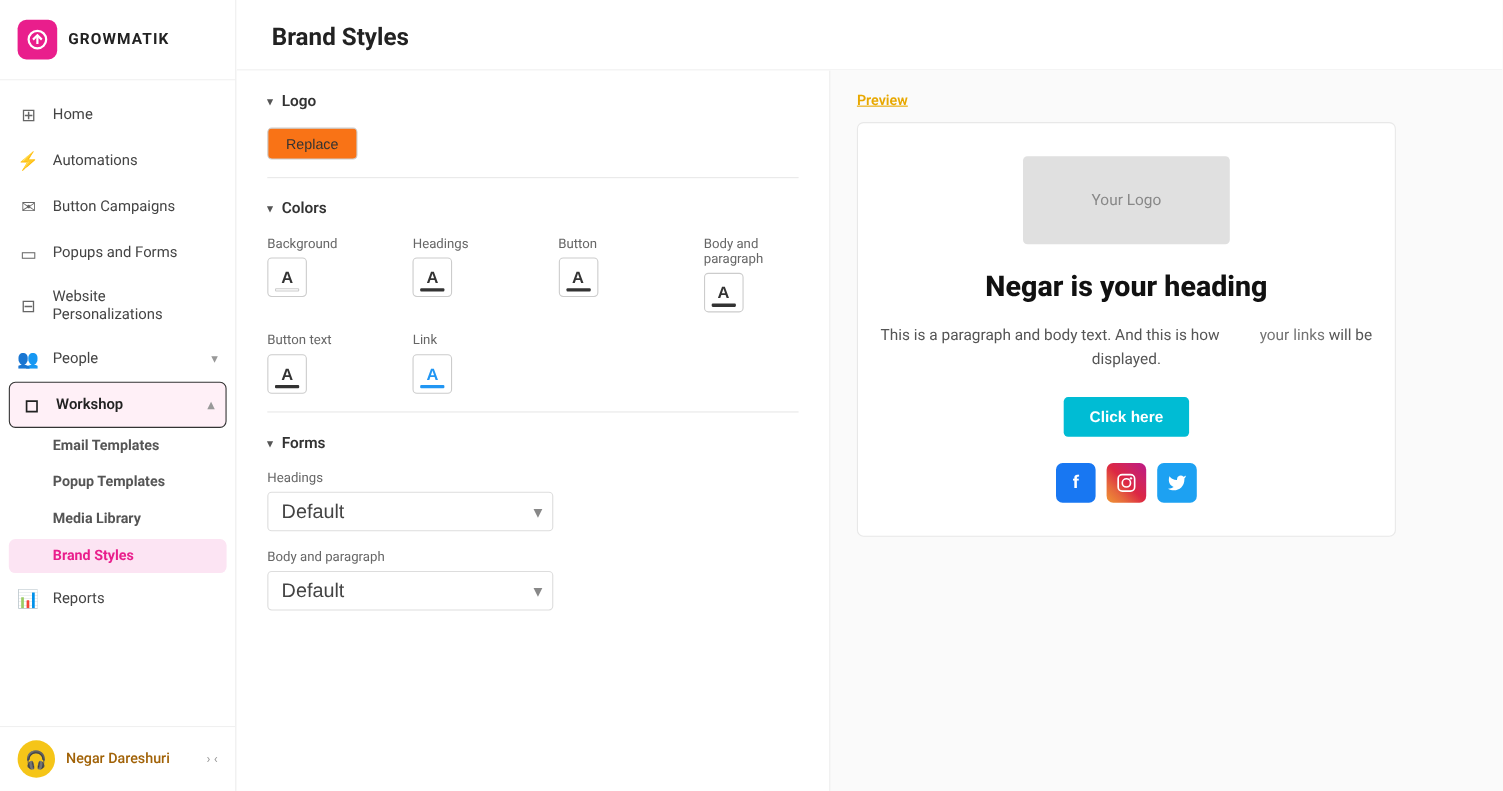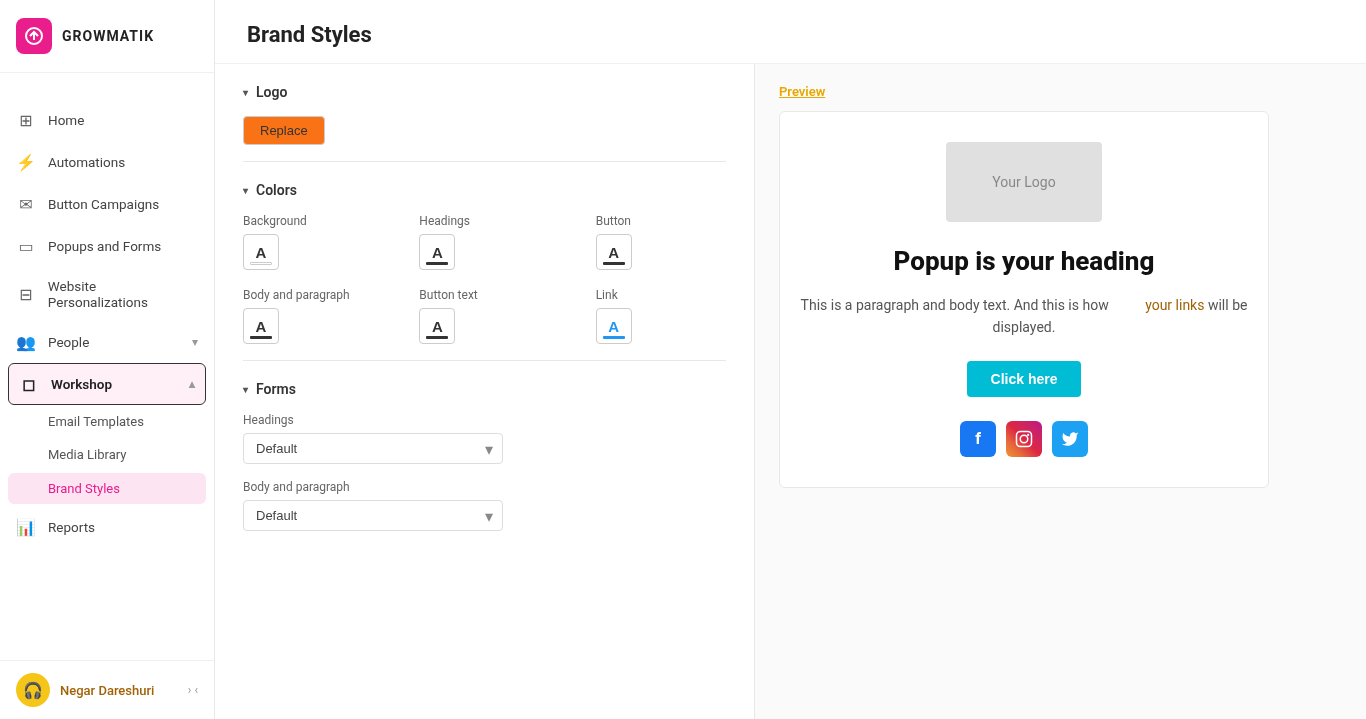--- a/index.html
+++ b/index.html
@@ -8,21 +8,20 @@
     
     .sidebar {
       width: 215px;
       min-width: 215px;
       background: #fff;
       border-right: 1px solid #e8e8e8;
       display: flex;
       flex-direction: column;
       height: 719px;
       overflow-y: auto;
-      gap: 16px;
     }
     .sidebar-logo {
       display: flex;
       align-items: center;
       padding: 18px 16px;
       gap: 10px;
       border-bottom: 1px solid #f0f0f0;
     }
     .logo-icon {
       width: 36px;
@@ -75,20 +74,21 @@
       font-size: 16px;
     }
     .nav-item.active .nav-icon, .nav-item.active .nav-label { color: #222; }
     .nav-item .chevron {
       margin-left: auto;
       font-size: 12px;
       color: #999;
     }
     .sub-nav {
       padding-left: 0;
+      font-weight: bold;
     }
     .sub-nav-item {
       display: block;
       padding: 9px 16px 9px 48px;
       font-size: 13px;
       color: #555;
       cursor: pointer;
       text-decoration: none;
     }
     .sub-nav-item.active-sub {
@@ -191,21 +191,21 @@
       padding: 6px 16px;
       border-radius: 4px;
       font-size: 13px;
       cursor: pointer;
       color: #333;
     }
 
     
     .color-grid {
       display: grid;
-      grid-template-columns: 1fr 1fr 1fr;
+      grid-template-columns: 1fr 1fr 1fr 1fr;
       gap: 18px 46px;
     }
     .color-item label {
       display: block;
       font-size: 12px;
       color: #666;
       margin-bottom: 6px;
     }
     .color-swatch-btn {
       width: 36px;
@@ -244,21 +244,21 @@
       display: block;
       font-size: 12px;
       color: #666;
       margin-bottom: 6px;
     }
     .font-select {
       width: 260px;
       padding: 7px 32px 7px 12px;
       border: 1px solid #ddd;
       border-radius: 4px;
-      font-size: 13px;
+      font-size: 18px;
       color: #444;
       background: #fff;
       appearance: none;
       cursor: pointer;
       position: relative;
     }
     .select-wrapper {
       position: relative;
       display: inline-block;
     }
@@ -289,21 +289,21 @@
     .preview-card {
       background: #fff;
       border: 1px solid #e8e8e8;
       border-radius: 6px;
       padding: 30px 20px 30px;
       max-width: 490px;
       text-align: center;
     }
     .preview-logo-placeholder {
       background: #e0e0e0;
-      width: 156px;
+      width: 188px;
       height: 80px;
       margin: 0 auto 24px;
       display: flex;
       align-items: center;
       justify-content: center;
       font-size: 14px;
       color: #888;
       border-radius: 4px;
     }
     .preview-heading {
@@ -312,21 +312,21 @@
       color: #111;
       margin-bottom: 18px;
     }
     .preview-paragraph {
       font-size: 14px;
       color: #555;
       line-height: 1.6;
       margin-bottom: 22px;
     }
     .preview-paragraph a {
-      color: #a16207;
+      color: #737373;
       text-decoration: none;
       margin-left: 33px;
     }
     .preview-btn {
       background: #00bcd4;
       color: #fff;
       border: none;
       padding: 10px 24px;
       border-radius: 4px;
       font-size: 14px;
@@ -408,20 +408,21 @@
     </div>
 
     <div class="nav-item active">
       <span class="nav-icon">◻</span>
       <span class="nav-label">Workshop</span>
       <span class="chevron">▴</span>
     </div>
 
     <div class="sub-nav">
       <a class="sub-nav-item">Email Templates</a>
+      <a class="sub-nav-item">Popup Templates</a>
       <a class="sub-nav-item">Media Library</a>
       <a class="sub-nav-item active-sub">Brand Styles</a>
     </div>
 
     <div class="nav-item">
       <span class="nav-icon">📊</span>
       <span class="nav-label">Reports</span>
     </div>
   </div>
 
@@ -538,21 +539,21 @@
           </div>
         </div>
       </div>
 
     </div>
 
     <div class="right-panel">
       <div class="preview-label">Preview</div>
       <div class="preview-card">
         <div class="preview-logo-placeholder">Your Logo</div>
-        <div class="preview-heading">Popup is your heading</div>
+        <div class="preview-heading">Negar is your heading</div>
         <div class="preview-paragraph">
           <span>This is a paragraph and body text. And this is how </span><a href="#">your links</a><span> will be displayed.</span>
         </div>
         <div>
           <button class="preview-btn">Click here</button>
         </div>
         <div class="social-icons">
           <div class="social-icon social-fb">f</div>
           <div class="social-icon social-ig">
             <svg width="18" height="18" viewBox="0 0 24 24" fill="white">

